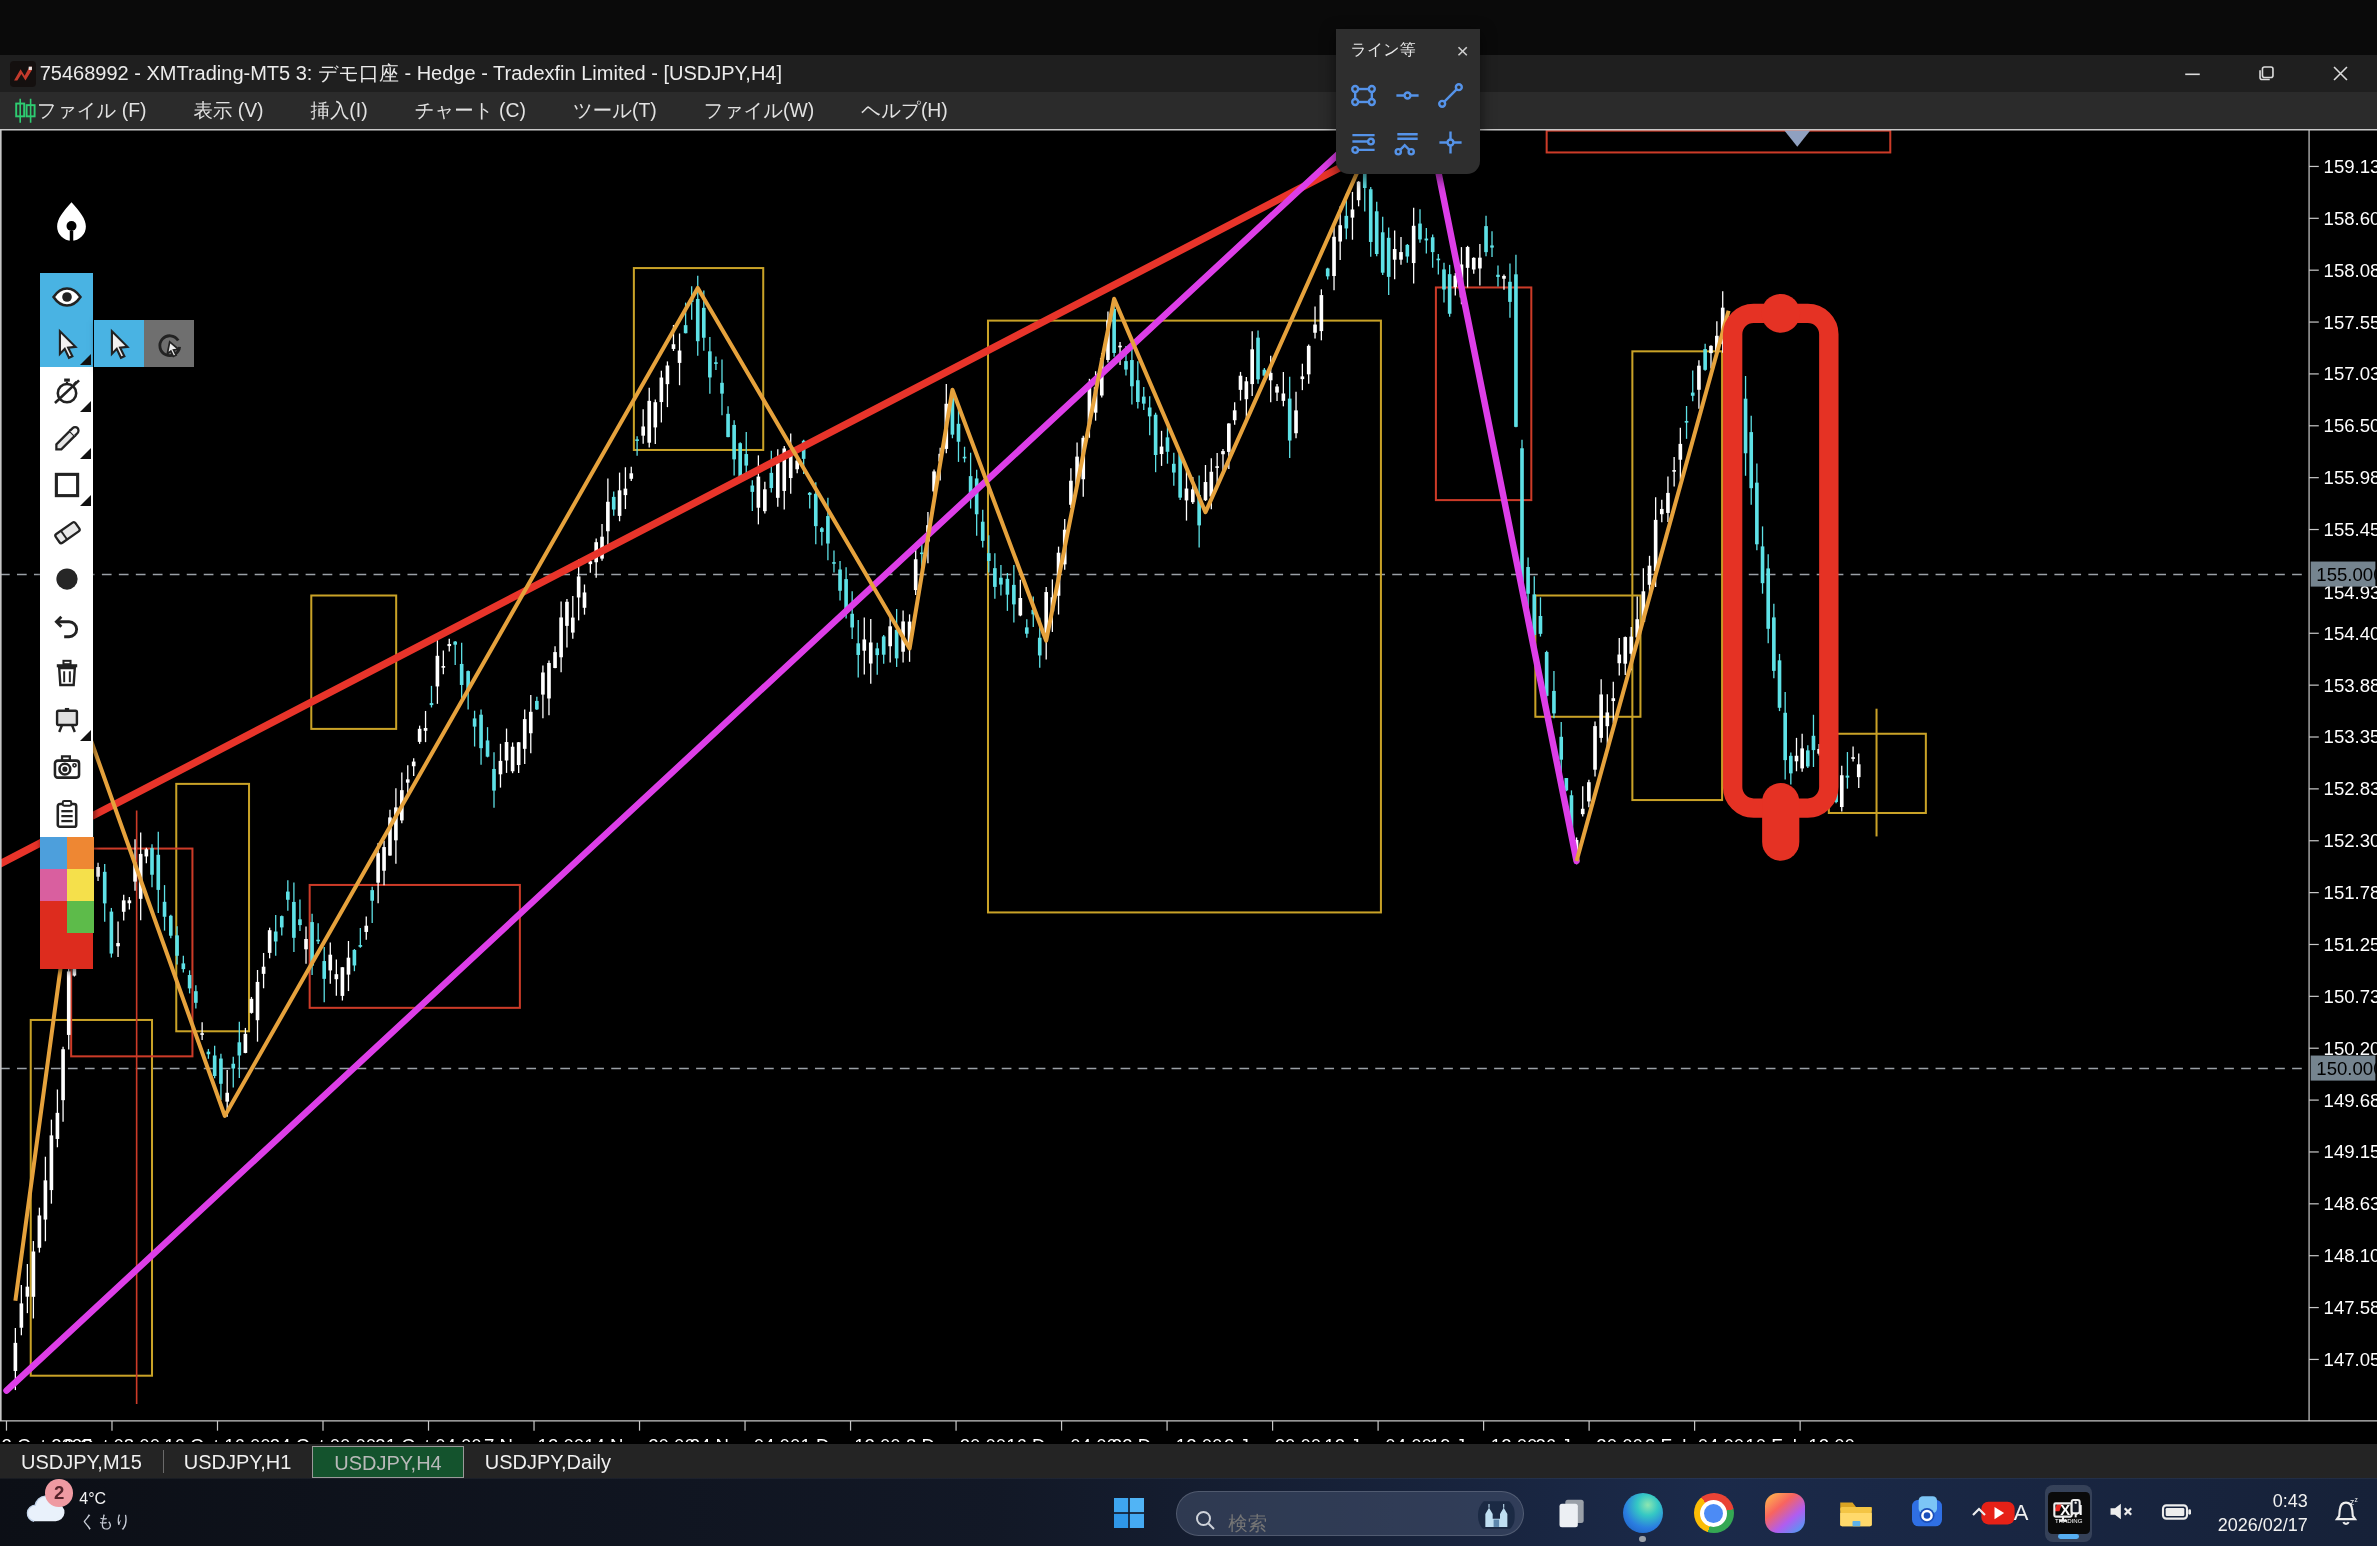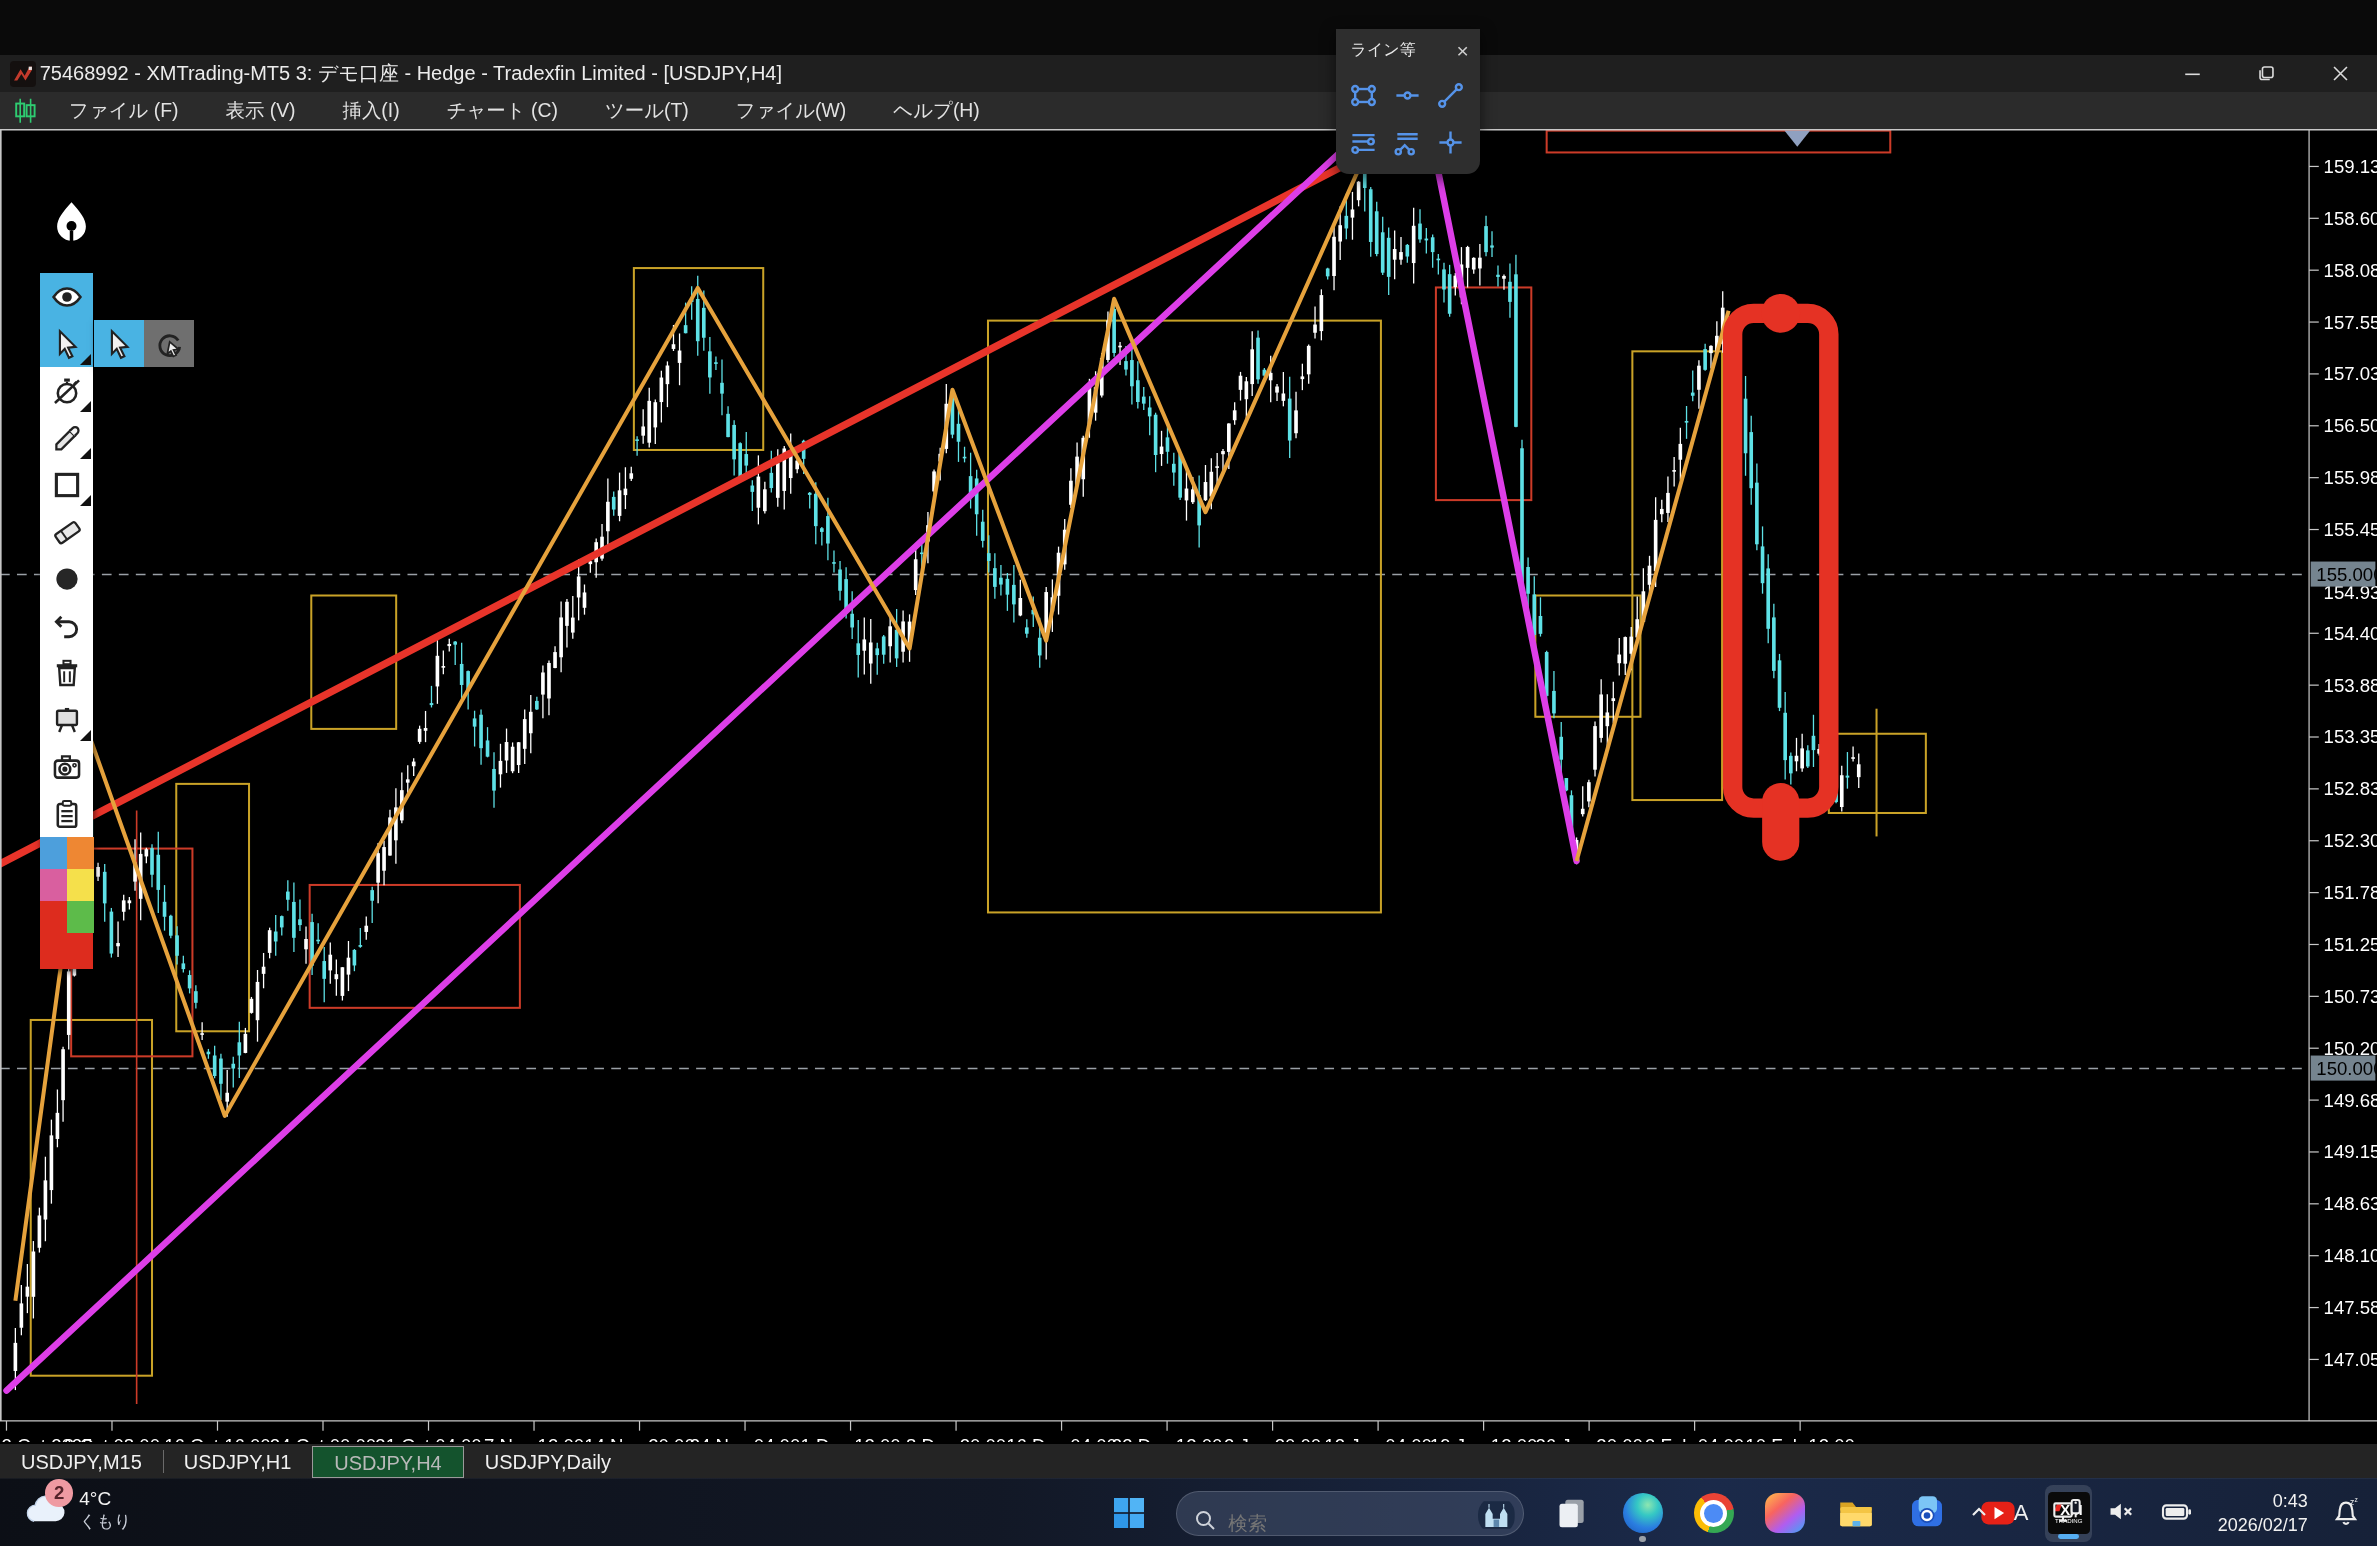--- a/index.html
+++ b/index.html
@@ -8,21 +8,21 @@
   font-family:"Liberation Sans","DejaVu Sans",sans-serif;color:#e6e6e6}
 
 .top-strip{position:absolute;left:0;top:0;width:2377px;height:55px;background:#0a0a0a}
 .titlebar{position:absolute;left:0;top:55px;width:2377px;height:37px;background:#1f1f1f;display:flex;align-items:center}
 .app-ico{width:26px;height:26px;margin-left:9.7px;border-radius:3.2px;overflow:hidden;flex:0 0 auto}
 .title-text{margin-left:4px;font-size:20px;color:#ececec;white-space:nowrap}
 .win-controls{position:absolute;right:0;top:0;height:37px;display:flex}
 .wc{width:74px;height:37px;display:flex;align-items:center;justify-content:center;font-size:21px;color:#dcdcdc}
 .menubar{position:absolute;left:0;top:92px;width:2377px;height:37px;background:#2b2b2b;display:flex;align-items:center}
 .menu-ico{width:24px;height:27.5px;margin-left:13px;flex:0 0 auto}
-.menu-items{display:flex;margin-left:32px;gap:47px}
+.menu-items{display:flex;gap:47px}
 .menu-item{font-size:19.4px;color:#e2e2e2;white-space:nowrap;cursor:default}
 .child-controls{position:absolute;right:19.4px;top:92px;height:37px;display:flex;gap:19.4px;align-items:center}
 .cc{width:32px;height:29px;display:flex;align-items:center;justify-content:center;font-size:18px;color:#b5b5b5}
 
 .chartarea{position:absolute;left:0;top:129px;width:2377px;height:1313px;background:#000}
 #chart-svg{display:block}
 
 .line-panel{position:absolute;left:1336px;top:29px;width:144px;background:#2e2e2e;border-radius:0 0 13px 13px;
   box-shadow:0 4.9px 14.6px rgba(0,0,0,.6);z-index:30;overflow:hidden}
 .lp-header{position:relative;height:42px;overflow:hidden}
@@ -48,21 +48,21 @@
 .tab.sep::before{content:"";position:absolute;left:0;top:4.9px;bottom:4.9px;width:0.8px;background:#6a6a6a}
 .tab.active{border:0.8px solid #9a9a9a;color:#b9b9b9;background:#14532d}
 
 .taskbar{position:absolute;left:0;top:1478px;width:2377px;height:68px;
   background:linear-gradient(90deg,#0c0f16 0%,#121826 42%,#1b2a4a 72%,#162138 100%);
   border-top:0.8px solid rgba(255,255,255,.05)}
 .weather{position:absolute;left:21px;top:6.5px;display:flex;align-items:center;gap:11.3px}
 .w-icowrap{position:relative;width:47px;height:47px}
 .w-badge{position:absolute;right:-4.9px;top:-6.5px;width:27.5px;height:27.5px;border-radius:50%;background:#ef9aa2;
   color:#55232a;font-size:18.6px;font-weight:bold;display:flex;align-items:center;justify-content:center}
-.w-temp{font-size:19px;color:#f2f2f2;line-height:24px}
+.w-temp{font-size:16px;color:#f2f2f2;line-height:24px}
 .w-cond{font-size:17px;color:#c9ced8;line-height:21px}
 .tb-center{position:absolute;left:1105px;top:0;height:68px;display:flex;align-items:center;gap:24px}
 .tb-ico{position:relative;width:47px;height:47px;display:flex;align-items:center;justify-content:center}
 .tb-dot{position:absolute;left:50%;bottom:-5.7px;width:6.5px;height:6.5px;margin-left:-3.2px;border-radius:50%;background:#9aa0a8}
 .searchpill{width:348px;height:45px;border-radius:22.6px;background:rgba(70,82,110,.55);border:0.8px solid rgba(255,255,255,.16);
   display:flex;align-items:flex-end;padding:0 8px 0 16px}
 .searchpill input{flex:1;background:transparent;border:none;outline:none;color:#d6dae2;font-size:19.4px;margin-left:11.3px;
   font-family:"Liberation Sans",sans-serif}
 .pill-thumb{width:58px;height:39px;border-radius:19.4px;overflow:hidden;display:flex;align-items:center;justify-content:center}
 .xm-tile{width:57px;height:57px;border-radius:8px;background:rgba(255,255,255,.13);display:flex;align-items:center;justify-content:center;position:relative}

